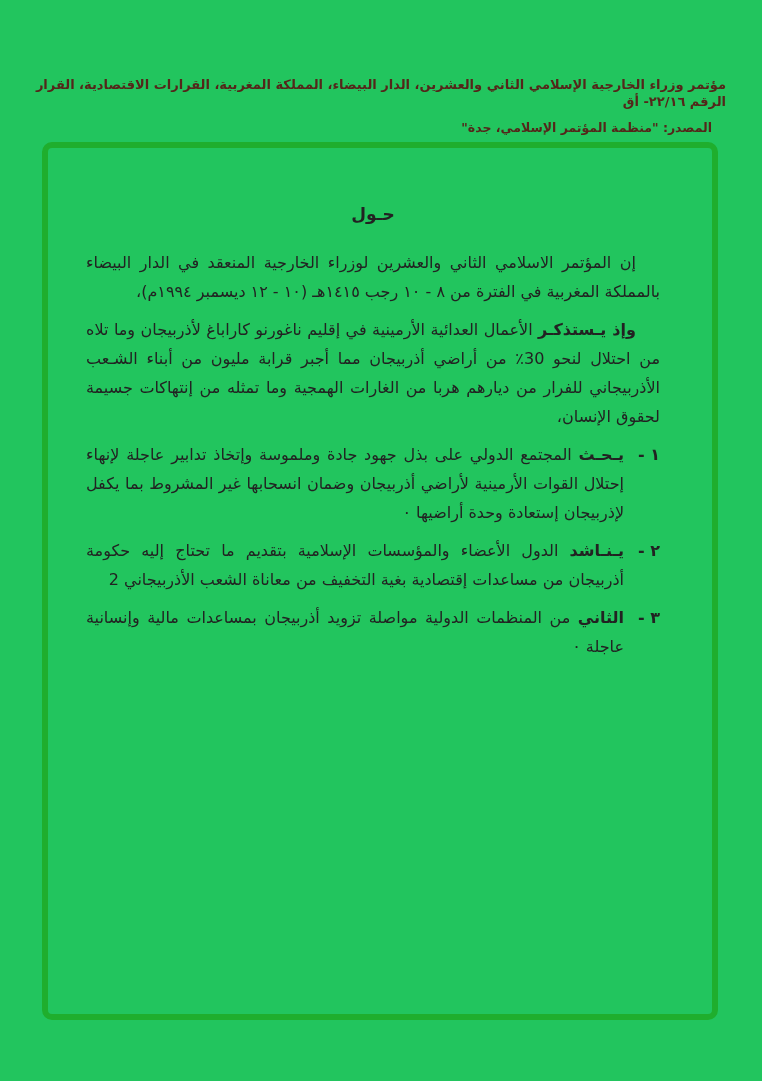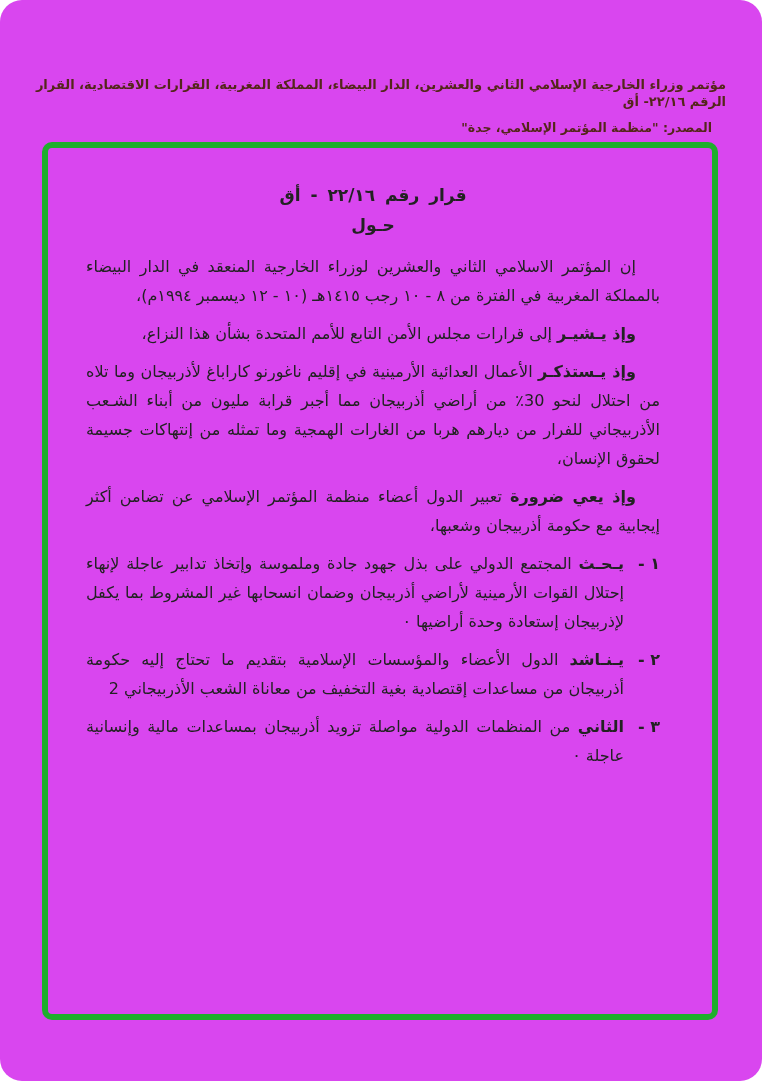--- a/index.html
+++ b/index.html
@@ -2,21 +2,21 @@
 <html lang="ar" dir="rtl" style="--header-text: #54261a; --frame-green: #1fae2d; --body-text: #222222;"><head>
 <meta charset="utf-8">
 <style>
   html, body { margin: 0; padding: 0; background: #ffffff; }
   body {
     width: 762px; height: 1081px;
     font-family: "DejaVu Sans", sans-serif;
     position: relative; overflow: hidden;
     color: var(--body-text, #222222);
   }
-  .sheet { position: absolute; inset: 0; background: #d946ef; border-radius: 22px; }
+  .sheet { position: absolute; inset: 0; background: #22c55e; }
 
   
   .page-header {
     position: absolute; top: 76px; right: 36px; left: 28px;
     direction: rtl; text-align: right;
     color: var(--header-text, #54261a);
     font-weight: bold;
   }
   .header-line1 { font-size: 13px; line-height: 17px; letter-spacing: 0; }
   .header-line2 { font-size: 12.5px; line-height: 16px; margin-top: 10px; margin-right: 14px; }
@@ -27,21 +27,21 @@
     width: 676px; height: 878px; box-sizing: border-box;
     border: 6px solid var(--frame-green, #1fae2d);
     border-radius: 10px;
     padding: 32px 52px 0 38px;
     overflow: hidden;
     direction: rtl;
   }
 
   .title-block { text-align: center; font-weight: bold; word-spacing: 4px; }
   .title-line { font-size: 17px; line-height: 30px; }
-  .title-mid { margin: 0 0; }
+  .title-mid { margin: 19px 0; }
 
   .doc-body {
     margin-top: 12px;
     font-size: 16px; line-height: 29px;
     text-align: justify;
   }
   .para { margin: 0 0 9px 0; text-indent: 24px; }
   .para b, .item b { font-weight: bold; }
 
   .items { margin-top: 2px; }
@@ -55,35 +55,32 @@
 <div class="sheet">
 
   <div class="page-header">
     <div class="header-line1">مؤتمر وزراء الخارجية الإسلامي الثاني والعشرين، الدار البيضاء، المملكة المغربية، القرارات الاقتصادية، القرار الرقم ٢٢/١٦- أق</div>
     <div class="header-line2">المصدر:  "منظمة المؤتمر الإسلامي، جدة"</div>
   </div>
 
   <div class="frame">
 
     <div class="title-block">
-      <div class="title-line">قرار رقم ٢٢/١٦ - أق</div>
       <div class="title-line title-mid">حـول</div>
     </div>
 
     <div class="doc-body">
 
       <p class="para"><b></b><span>إن المؤتمر الاسلامي الثاني والعشرين لوزراء الخارجية المنعقد في الدار البيضاء بالمملكة المغربية في الفترة من ٨ - ١٠ رجب ١٤١٥هـ (١٠ - ١٢ ديسمبر ١٩٩٤م)،</span></p>
 
 
 
-      <p class="para"><b>وإذ يـشيـر</b><span> إلى قرارات مجلس الأمن التابع للأمم المتحدة بشأن هذا النزاع،</span></p>
 
       <p class="para"><b>وإذ يـستذكـر</b><span> الأعمال العدائية الأرمينية في إقليم ناغورنو كاراباغ لأذربيجان وما تلاه من احتلال لنحو 30٪ من أراضي أذربيجان مما أجبر قرابة مليون من أبناء الشـعب الأذربيجاني للفرار من ديارهم هربا من الغارات الهمجية وما تمثله من إنتهاكات جسيمة لحقوق الإنسان،</span></p>
 
-      <p class="para"><b>وإذ يعي ضرورة</b><span> تعبير الدول أعضاء منظمة المؤتمر الإسلامي عن تضامن أكثر إيجابية مع حكومة أذربيجان وشعبها،</span></p>
 
 
       <div class="items">
 
         <div class="item">
           <span class="item-num">١ -</span>
           <p class="item-text"><b>يـحـث</b><span> المجتمع الدولي على بذل جهود جادة وملموسة وإتخاذ تدابير عاجلة لإنهاء إحتلال القوات الأرمينية لأراضي أذربيجان وضمان انسحابها غير المشروط بما يكفل لإذربيجان إستعادة وحدة أراضيها ٠</span></p>
         </div>
 
         <div class="item">

